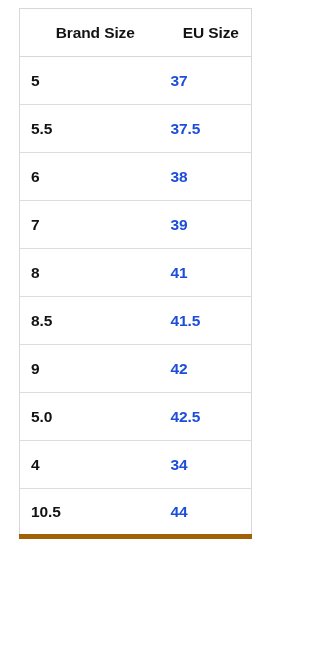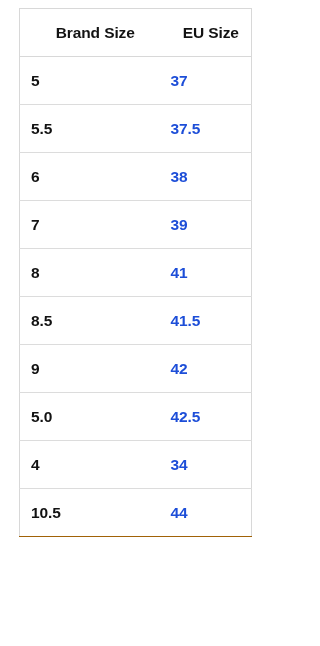--- a/index.html
+++ b/index.html
@@ -65,21 +65,21 @@
   .size-table tbody td.cell-brand {
     font-weight: bold;
     color: #121212;
   }
   .size-table tbody td.cell-eu {
     font-weight: bold;
     color: #1d4ed8;
     padding-left: 11px;
   }
   .size-table tbody tr:last-child td {
-    border-bottom: 1px solid #a16207;
+    border-bottom: 5px solid #a16207;
   }
 </style>
 </head>
 <body>
 
 <div class="size-chart-wrap">
   <table class="size-table">
     <thead>
       <tr>
         <th class="col-brand">Brand Size</th>

